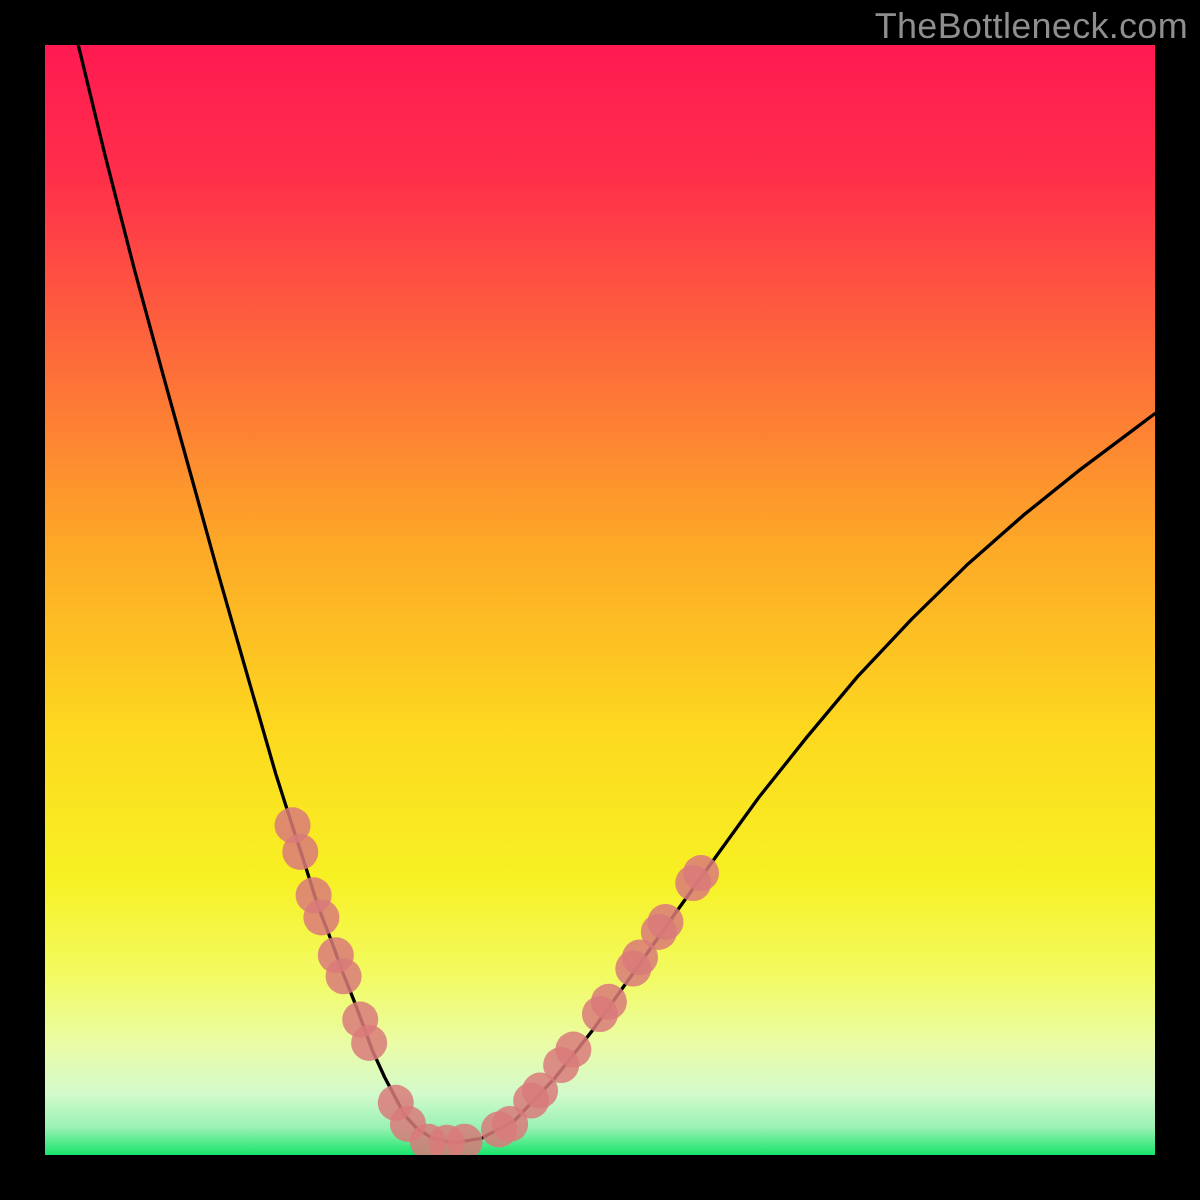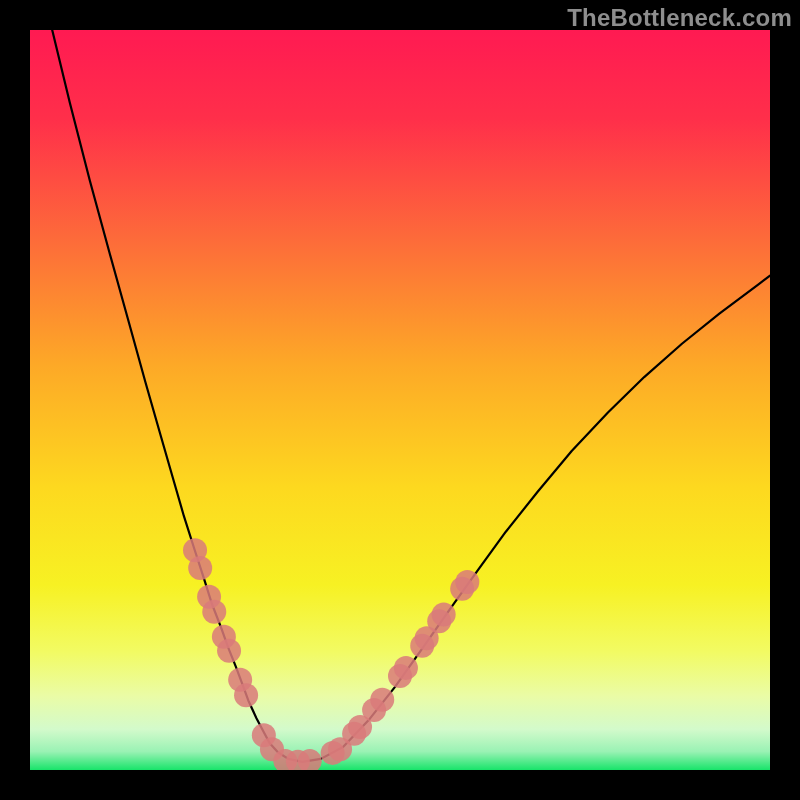--- a/index.html
+++ b/index.html
@@ -16,21 +16,21 @@
     top: 30px;
     width: 740px;
     height: 740px;
   }
   .watermark {
     position: absolute;
     top: 4px;
     right: 8px;
     font-family: Arial, Helvetica, sans-serif;
     font-size: 24px;
-    font-weight: 700;
+    font-weight: 400;
     color: #8e8e8e;
     letter-spacing: 0.2px;
     z-index: 10;
   }
   svg { display: block; }
 </style>
 </head>
 <body>
 
 <div class="watermark">TheBottleneck.com</div>

